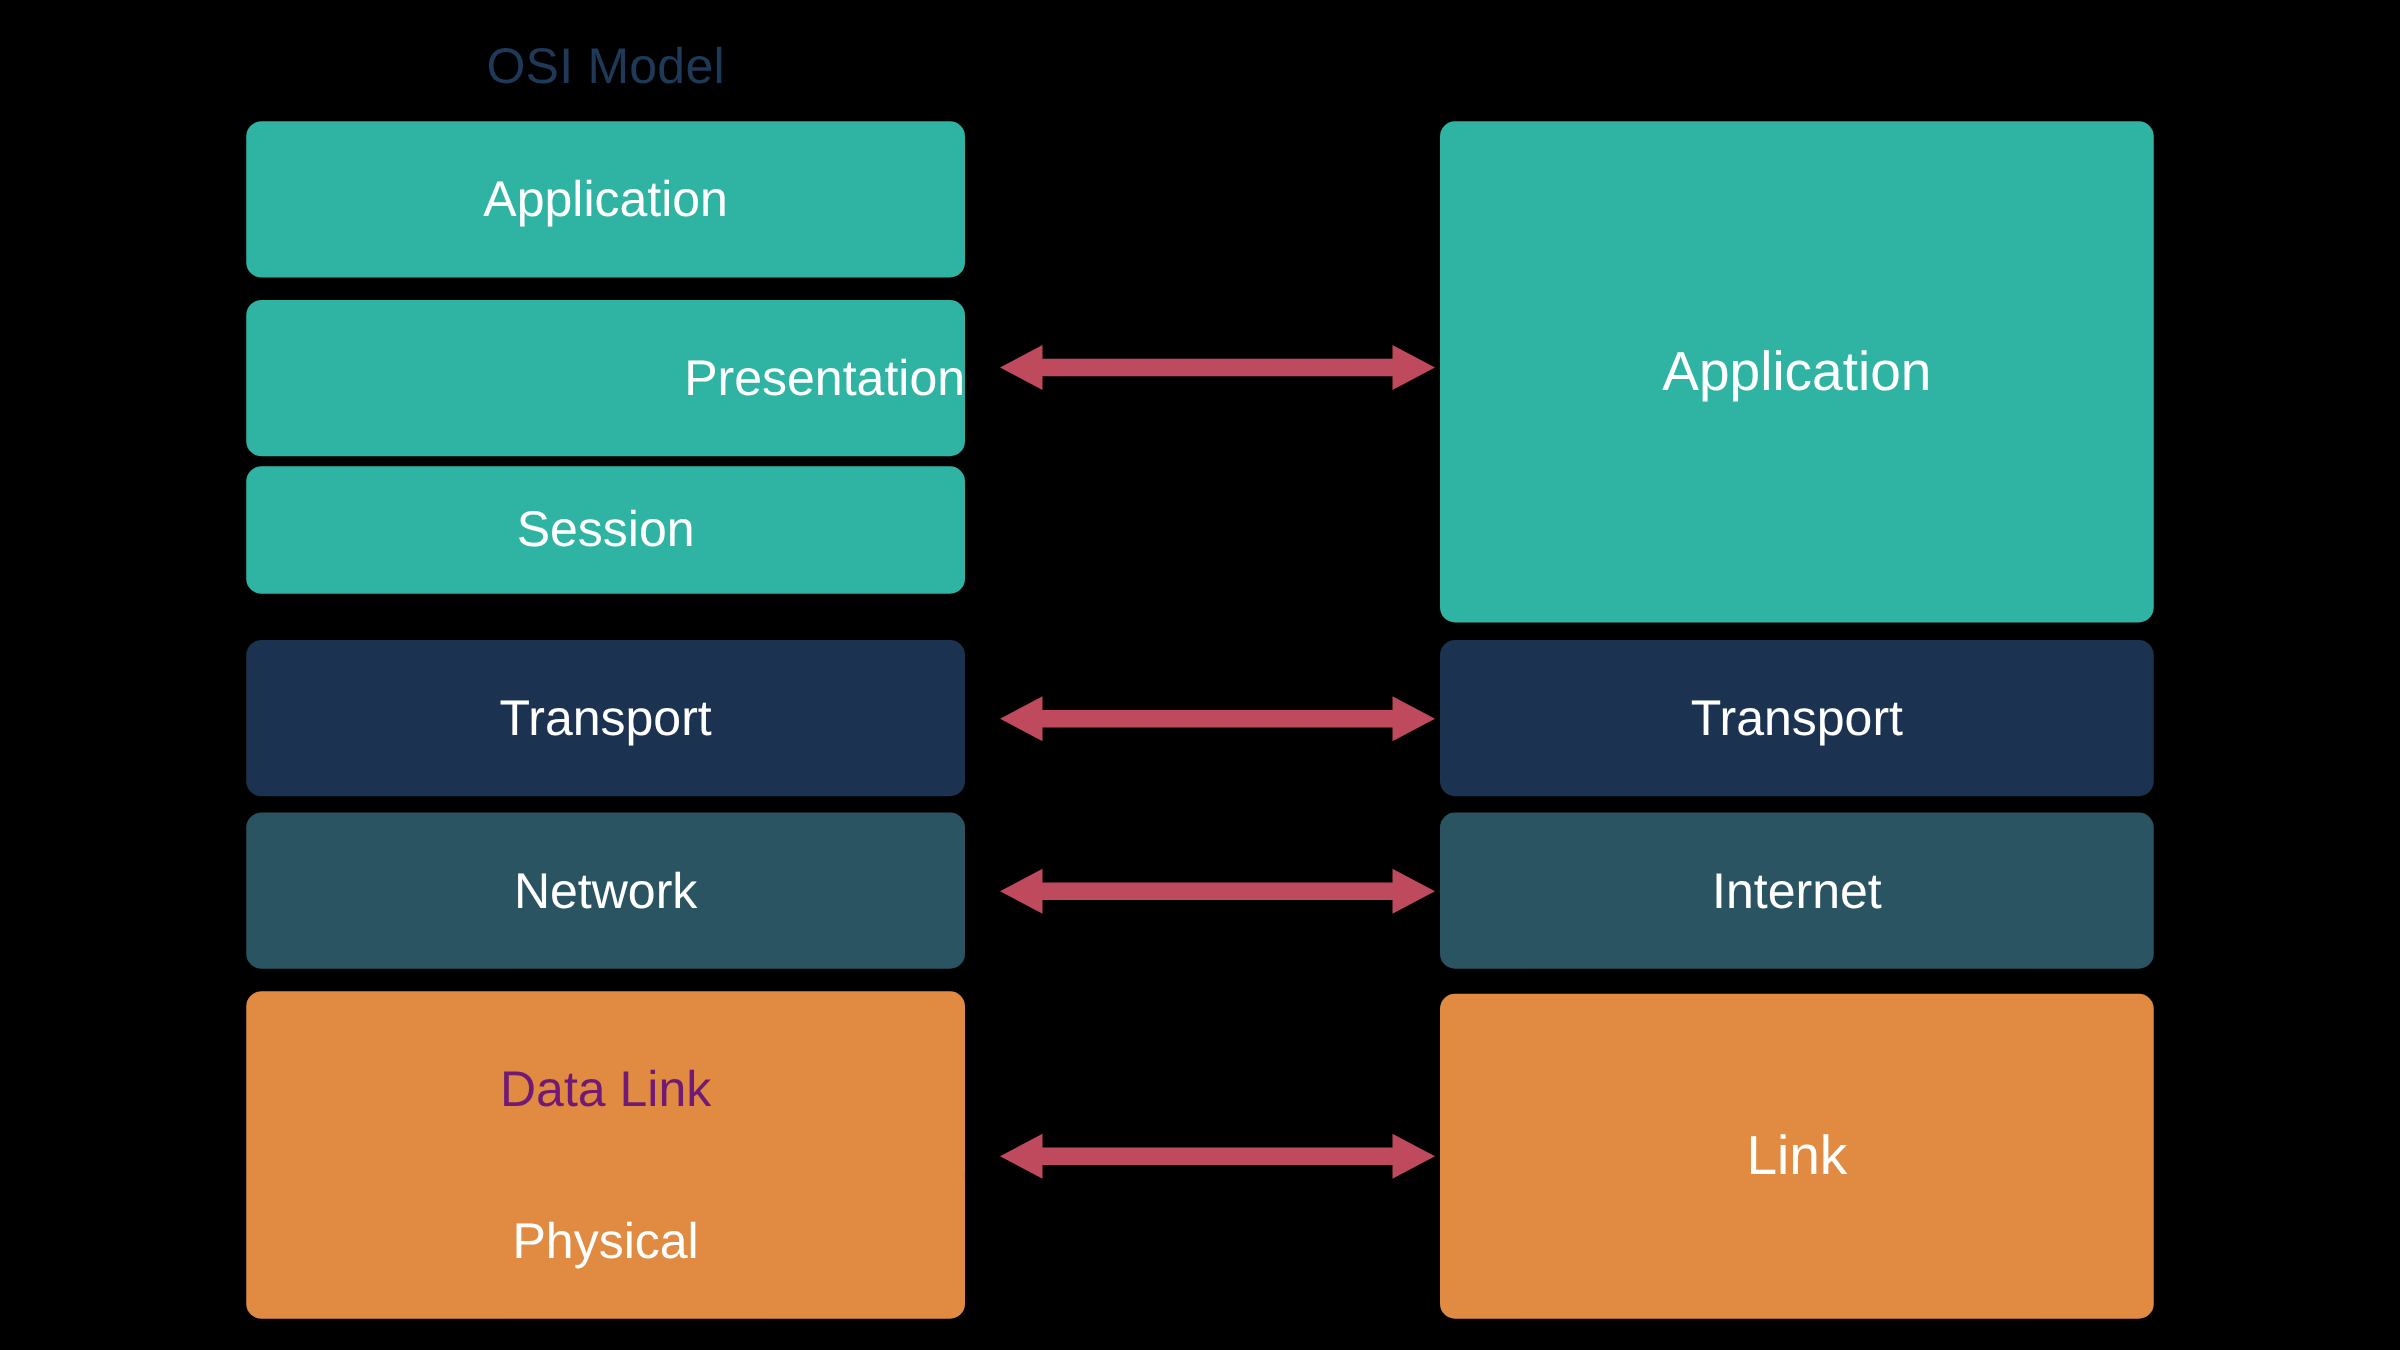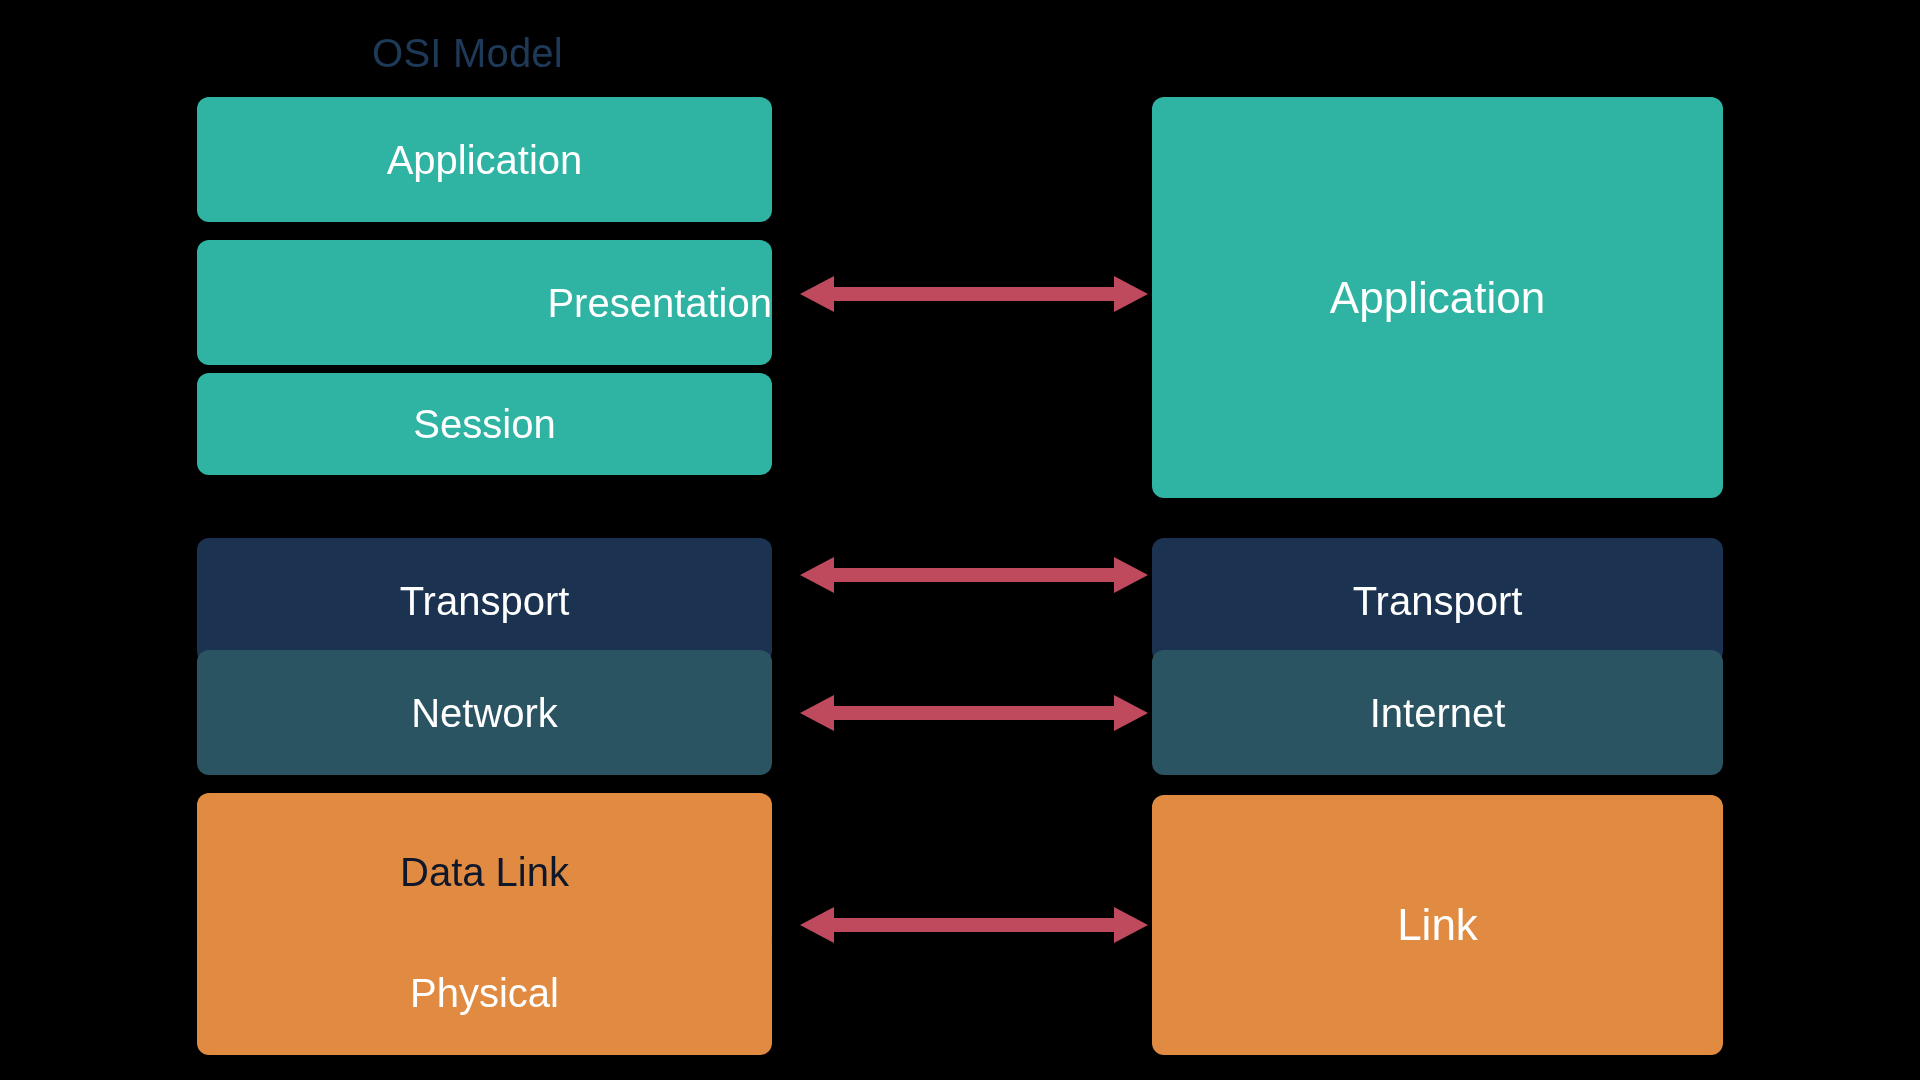--- a/index.html
+++ b/index.html
@@ -20,42 +20,42 @@
   .col-title {
     position: absolute;
     text-align: center;
     font-size: 40px;
     font-weight: 400;
     letter-spacing: 0.2px;
     color: #1f3a59;
     white-space: nowrap;
     line-height: 1;
   }
-  #title-osi  { left: 180px; top: 33px; width: 575px; }
+  #title-osi  { left: 197px; top: 33px; width: 575px; }
   #title-tcp  { left: 1152px; top: 33px; width: 571px; }
 
   
   .layer {
     position: absolute;
     border-radius: 12px;
     display: flex;
     align-items: center;
     justify-content: center;
     color: #ffffff;
     font-size: 40px;
     font-weight: 400;
     line-height: 1;
     box-sizing: border-box;
     user-select: none;
   }
   .layer.big { font-size: 44px; }
 
   
   .c-teal  { background: #2fb3a3; }
-  .c-navy  { background: #1b3350; margin-top: 26px; }
+  .c-navy  { background: #1b3350; }
   .c-slate { background: #2a5461; }
   .c-orange{ background: #e08a42; }
 
   
   .arrow {
     position: absolute;
     height: 44px;
     display: block;
   }
   .arrow svg { display: block; width: 100%; height: 100%; }
@@ -81,21 +81,21 @@
   </div>
 
   <div class="layer c-navy" style="left: 197px; top: 512px; width: 575px; height: 125px; background: rgb(27, 51, 80); color: rgb(255, 255, 255);">
     <span>Transport</span>
   </div>
 
   <div class="layer c-slate" style="left: 197px; top: 650px; width: 575px; height: 125px; background: rgb(42, 84, 97); color: rgb(255, 255, 255);">
     <span>Network</span>
   </div>
 
-  <div class="layer c-orange" style="left: 197px; top: 793px; width: 575px; height: 157px; background: rgb(224, 138, 66); color: #0f172a;">
+  <div class="layer c-orange" style="left: 197px; top: 793px; width: 575px; height: 157px; background: rgb(224, 138, 66); color: #701a75;">
     <span>Data Link</span>
   </div>
 
   <div class="layer c-orange" style="left: 197px; top: 930px; width: 575px; height: 125px; background: rgb(224, 138, 66); color: rgb(255, 255, 255);">
     <span>Physical</span>
   </div>
 
   <div class="layer c-teal big" style="left: 1152px; top: 97px; width: 571px; height: 401px; background: rgb(47, 179, 163); color: rgb(255, 255, 255);">
     <span>Application</span>
   </div>

